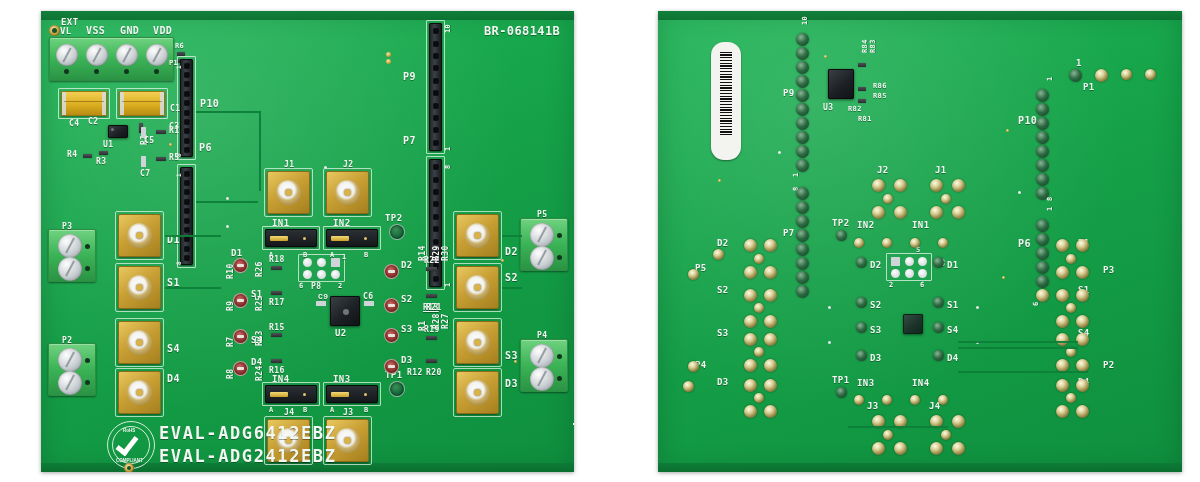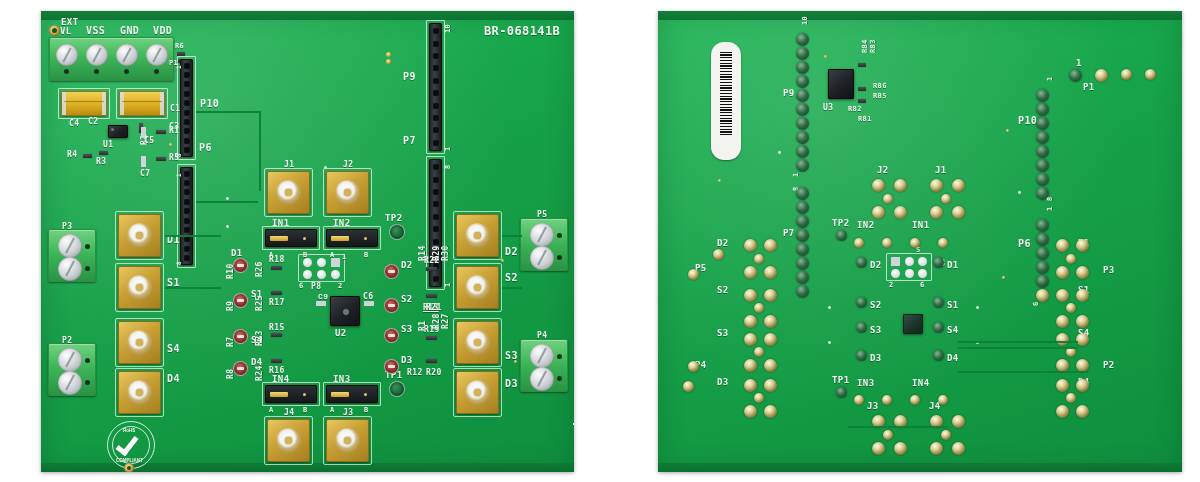--- a/index.html
+++ b/index.html
@@ -570,20 +570,22 @@
     <div class="res" style="left:385px; top:283px; width:11px;"></div>
     <div class="silk s8" style="left:383px; top:315px;">R19</div>
     <div class="res" style="left:385px; top:325px; width:11px;"></div>
     <div class="silk s8 rot90" style="left:378px; top:320px;">R1</div>
     <div class="silk s8 rot90" style="left:401px; top:318px;">R27</div>
     <div class="silk s8 rot90" style="left:392px; top:318px;">R28</div>
     <div class="silk s8" style="left:366px; top:358px;">R12</div>
     <div class="silk s8" style="left:385px; top:358px;">R20</div>
     <div class="res" style="left:385px; top:348px; width:11px;"></div>
 
+    <div class="silk s17" style="left:118px; top:414px;">EVAL-ADG6412EBZ</div>
+    <div class="silk s17" style="left:118px; top:437px;">EVAL-ADG2412EBZ</div>
 
     <div id="rohs">
       <div class="ring"></div>
         <div class="ring2"></div>
       <div class="check"></div>
       <div class="seal-txt" style="left:16px; top:7px;">RoHS</div>
       <div class="seal-txt" style="left:9px; top:37px;">COMPLIANT</div>
     </div>
 
 

